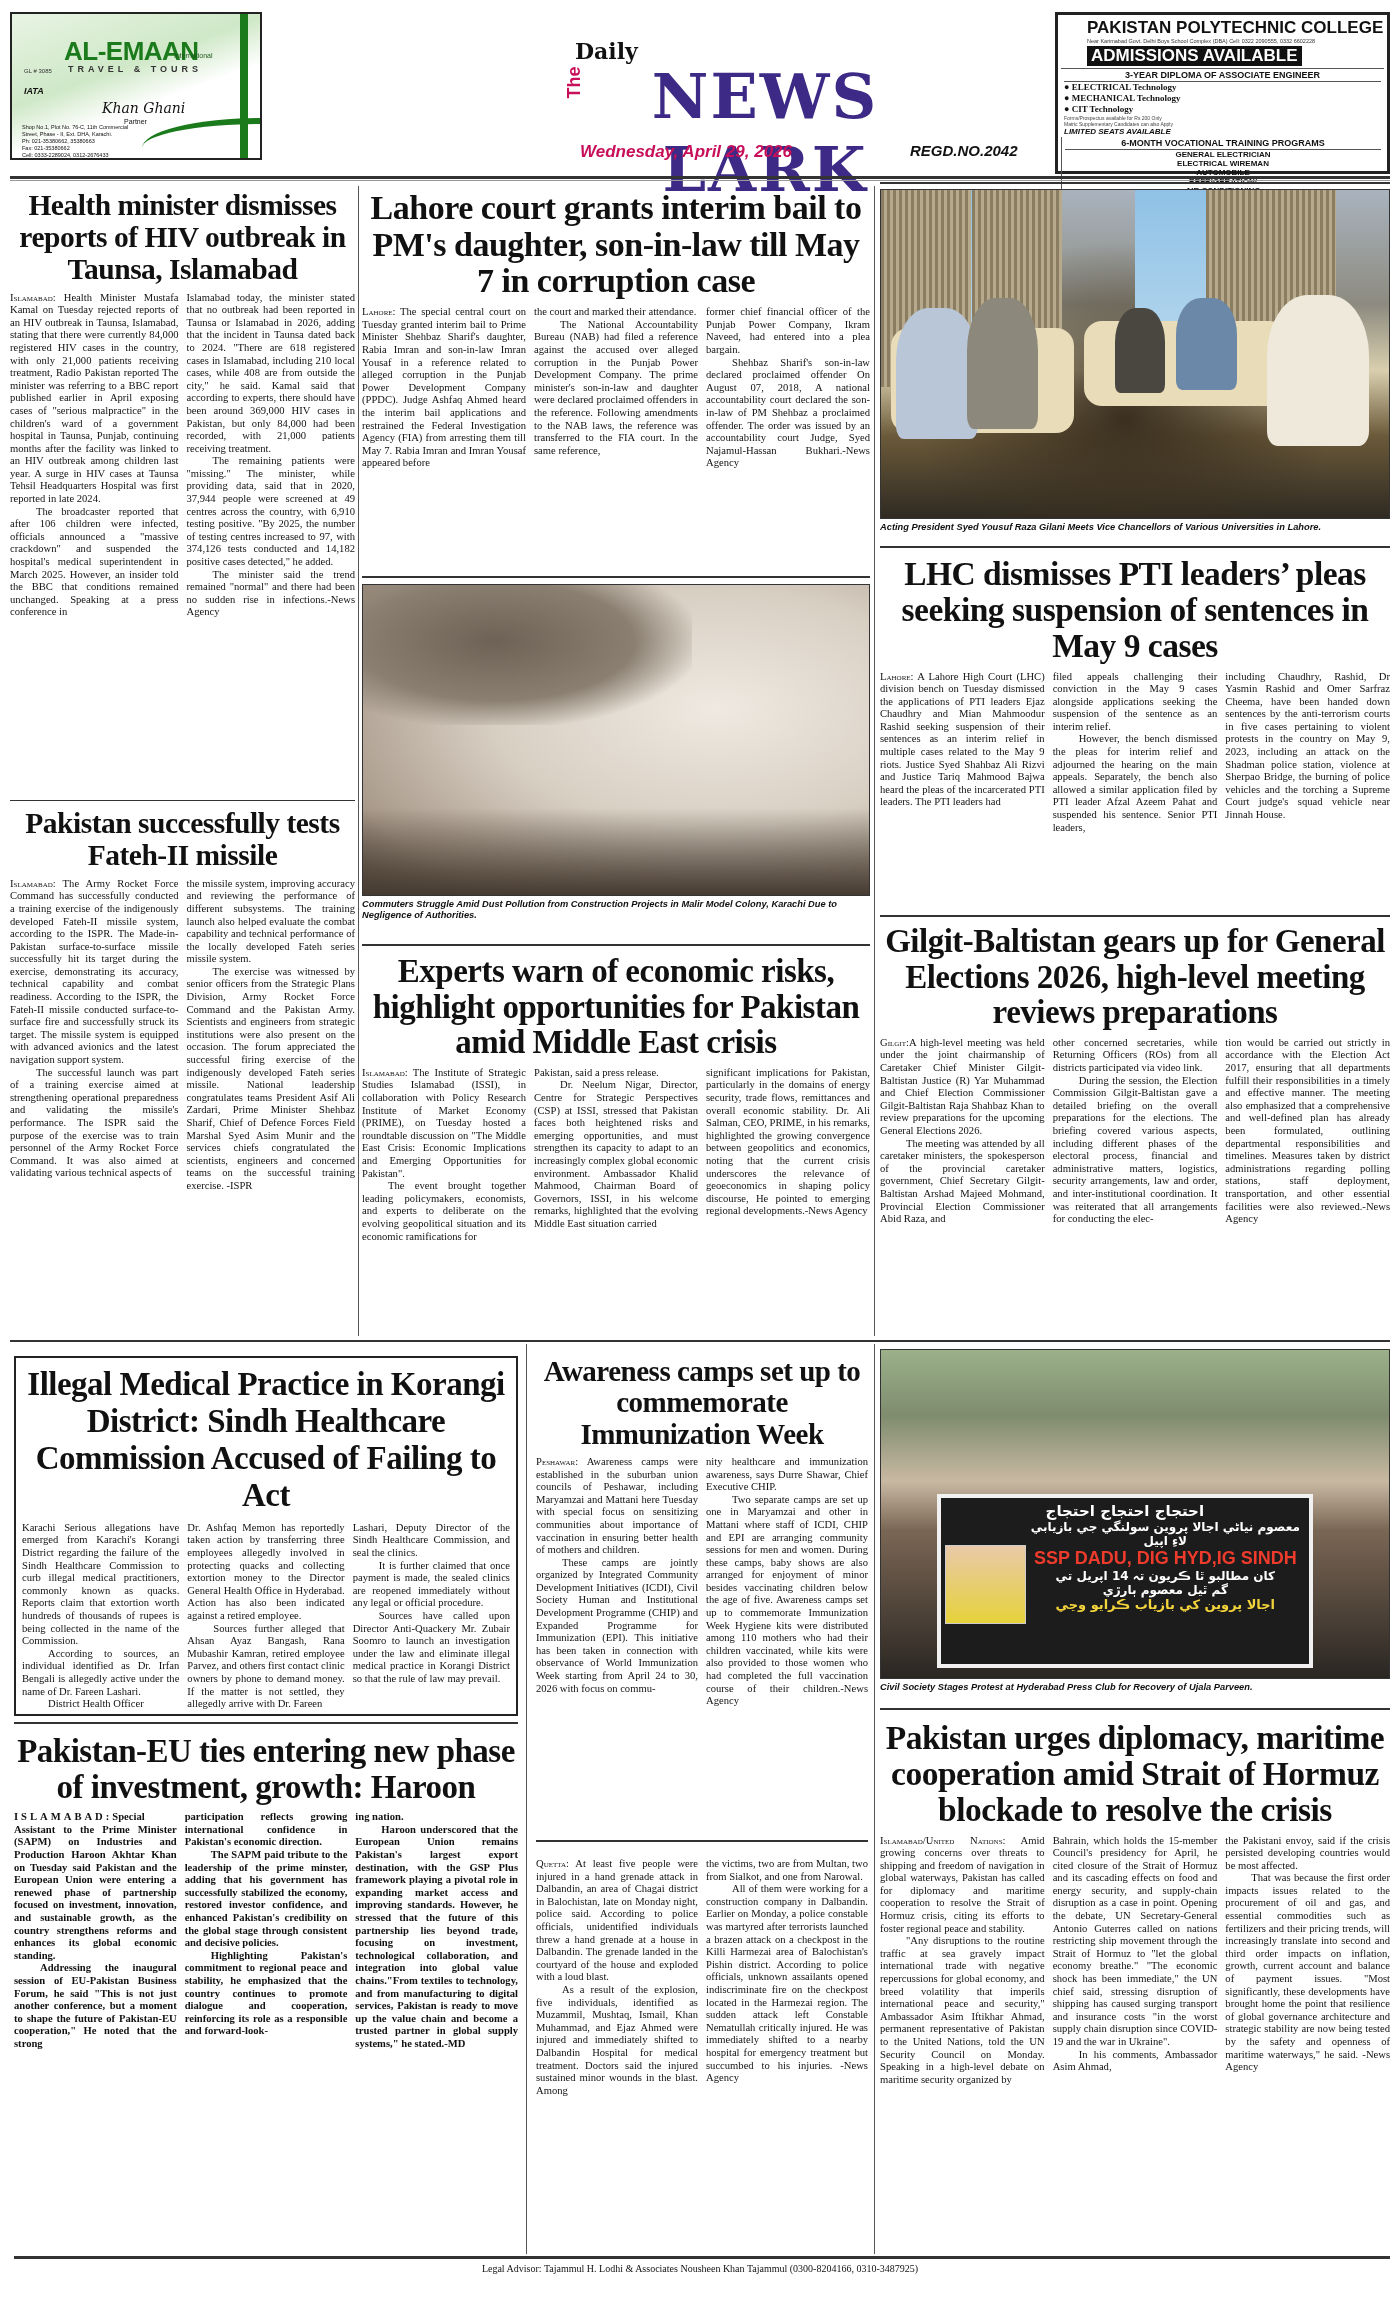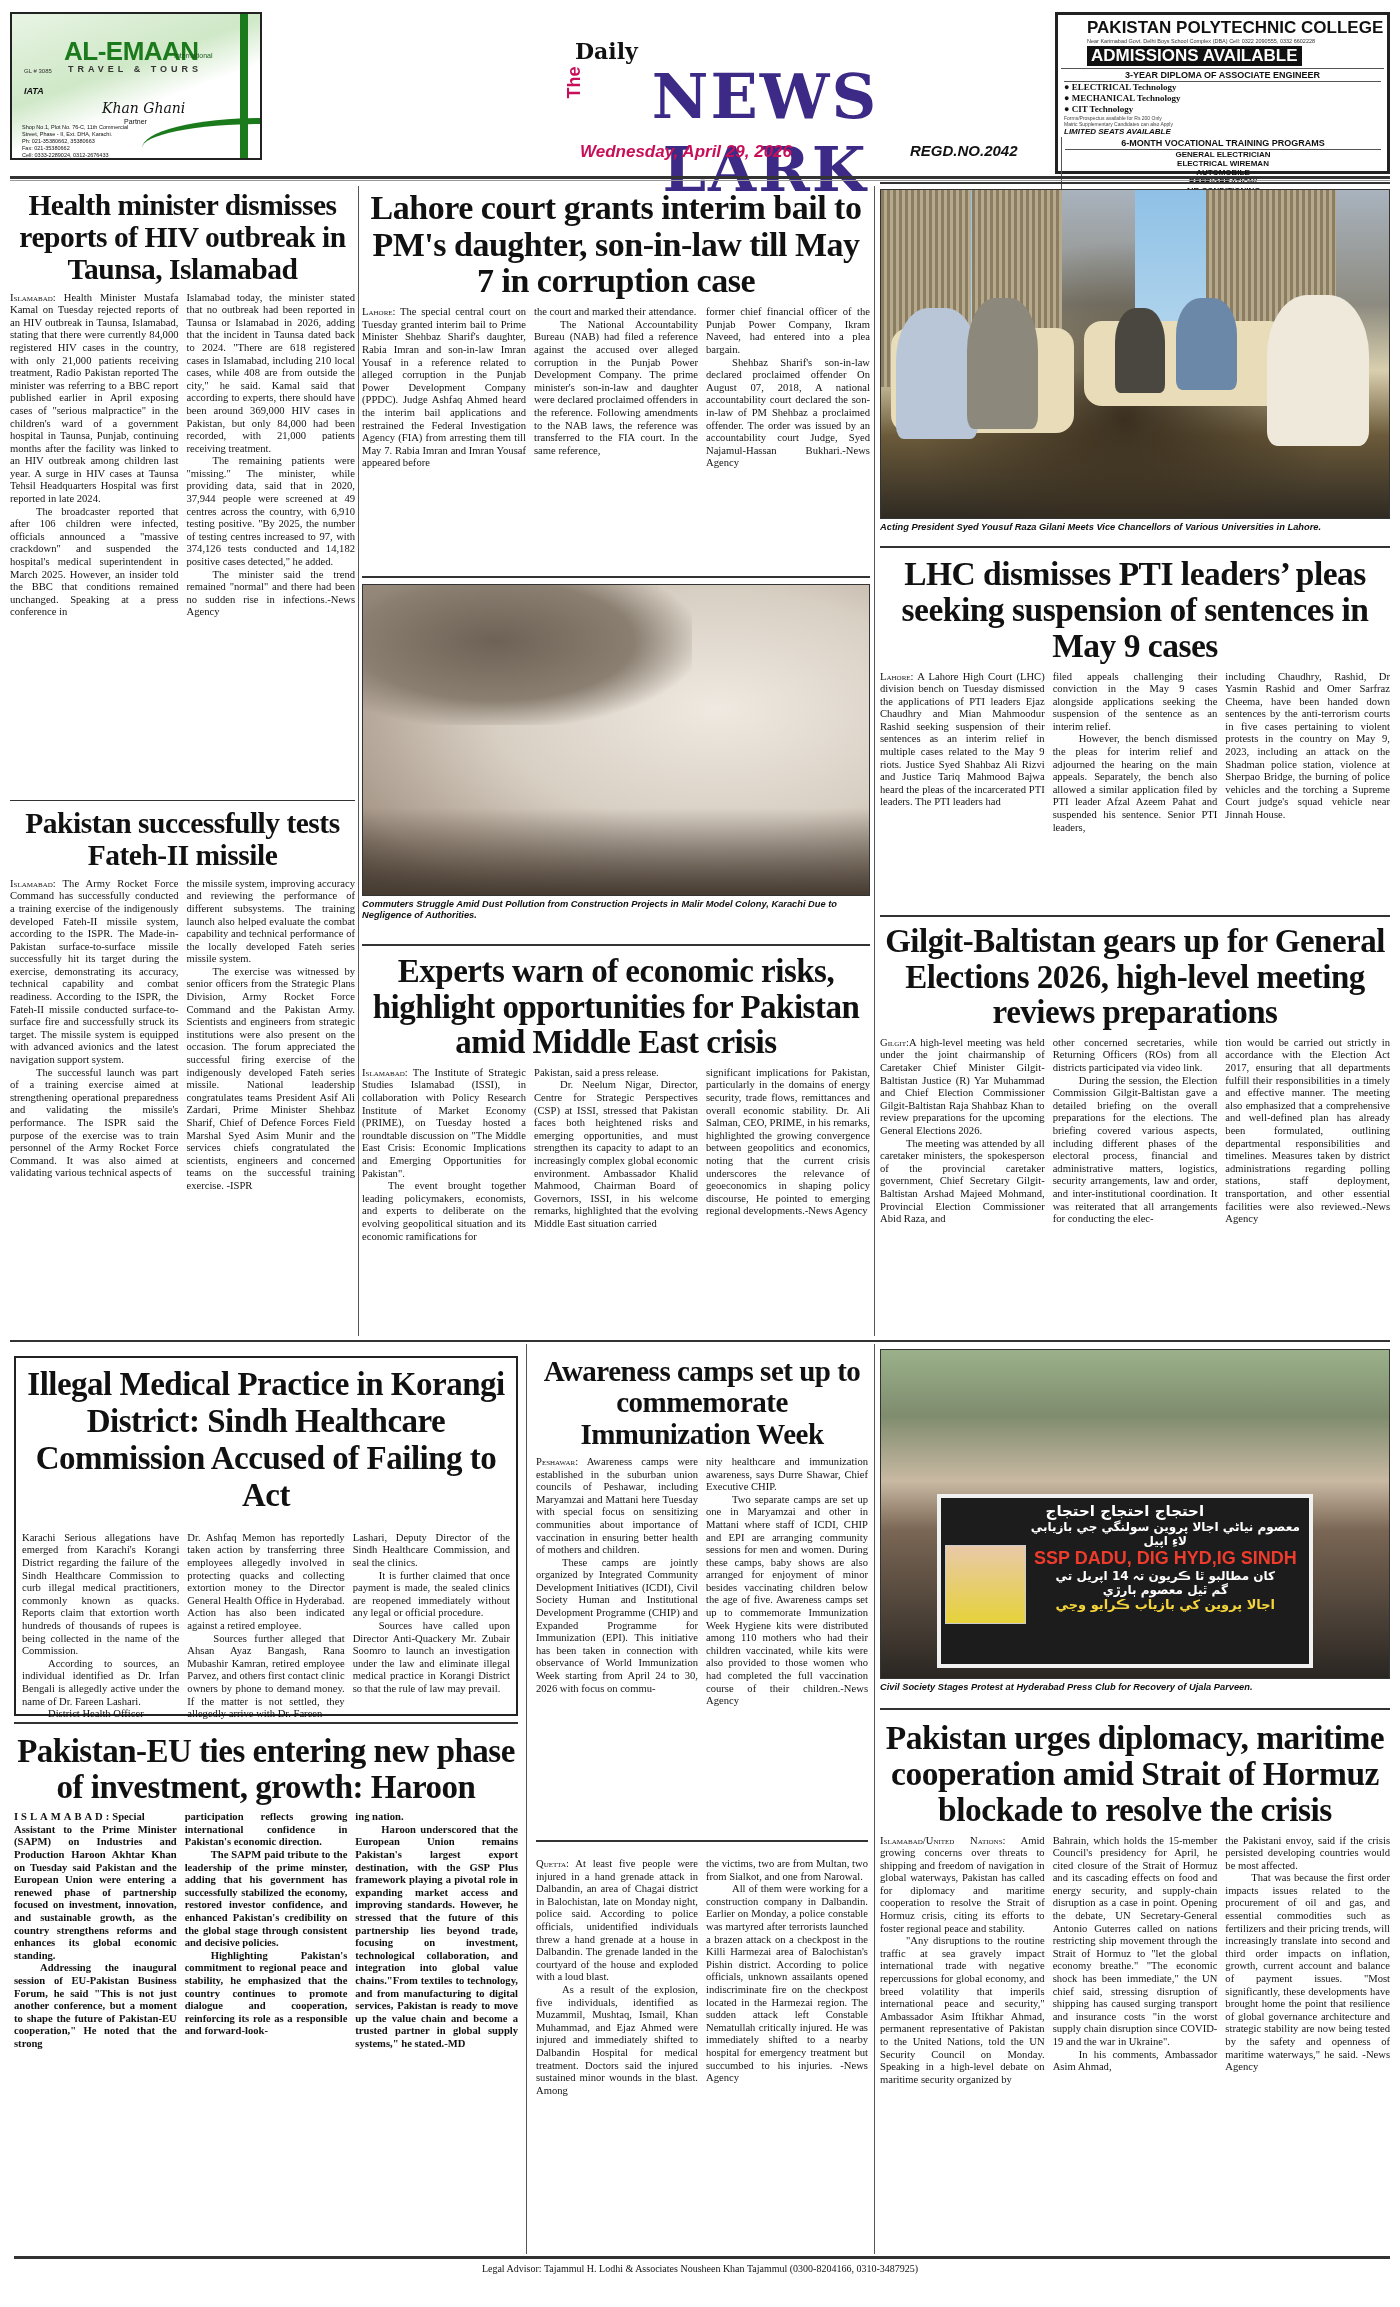--- a/index.html
+++ b/index.html
@@ -270,21 +270,21 @@
     <div class="col-text">
       <span>tion would be carried out strictly in accordance with the Election Act 2017, ensuring that all departments fulfill their responsibilities in a timely and effective manner. The meeting also emphasized that a comprehensive and well-defined plan has already been formulated, outlining departmental responsibilities and timelines. Measures taken by district administrations regarding polling stations, staff deployment, transportation, and other essential facilities were also reviewed.-News Agency</span>
     </div>
   </div>
 </div>
 
 <div class="abs hline" style="left:10px; top:1340px; width:1380px;"></div>
 
 <div class="abs boxed" style="left:14px; top:1356px; width:504px; height:360px; padding:8px 6px;">
   <h2 class="headline" style="font-size:33px; line-height:1.12;">Illegal Medical Practice in Korangi District: Sindh Healthcare Commission Accused of Failing to Act</h2>
-  <div class="cols" style="margin-top:18px;">
+  <div class="cols" style="margin-top:8px;">
     <div class="col-text">
       <span>Karachi Serious allegations have emerged from Karachi's Korangi District regarding the failure of the Sindh Healthcare Commission to curb illegal medical practitioners, commonly known as quacks. Reports claim that extortion worth hundreds of thousands of rupees is being collected in the name of the Commission.</span>
       <span class="indent">According to sources, an individual identified as Dr. Irfan Bengali is allegedly active under the name of Dr. Fareen Lashari.</span>
       <span class="indent">District Health Officer</span>
     </div>
     <div class="col-text">
       <span>Dr. Ashfaq Memon has reportedly taken action by transferring three employees allegedly involved in protecting quacks and collecting extortion money to the Director General Health Office in Hyderabad. Action has also been indicated against a retired employee.</span>
       <span class="indent">Sources further alleged that Ahsan Ayaz Bangash, Rana Mubashir Kamran, retired employee Parvez, and others first contact clinic owners by phone to demand money. If the matter is not settled, they allegedly arrive with Dr. Fareen</span>
     </div>
     <div class="col-text">

